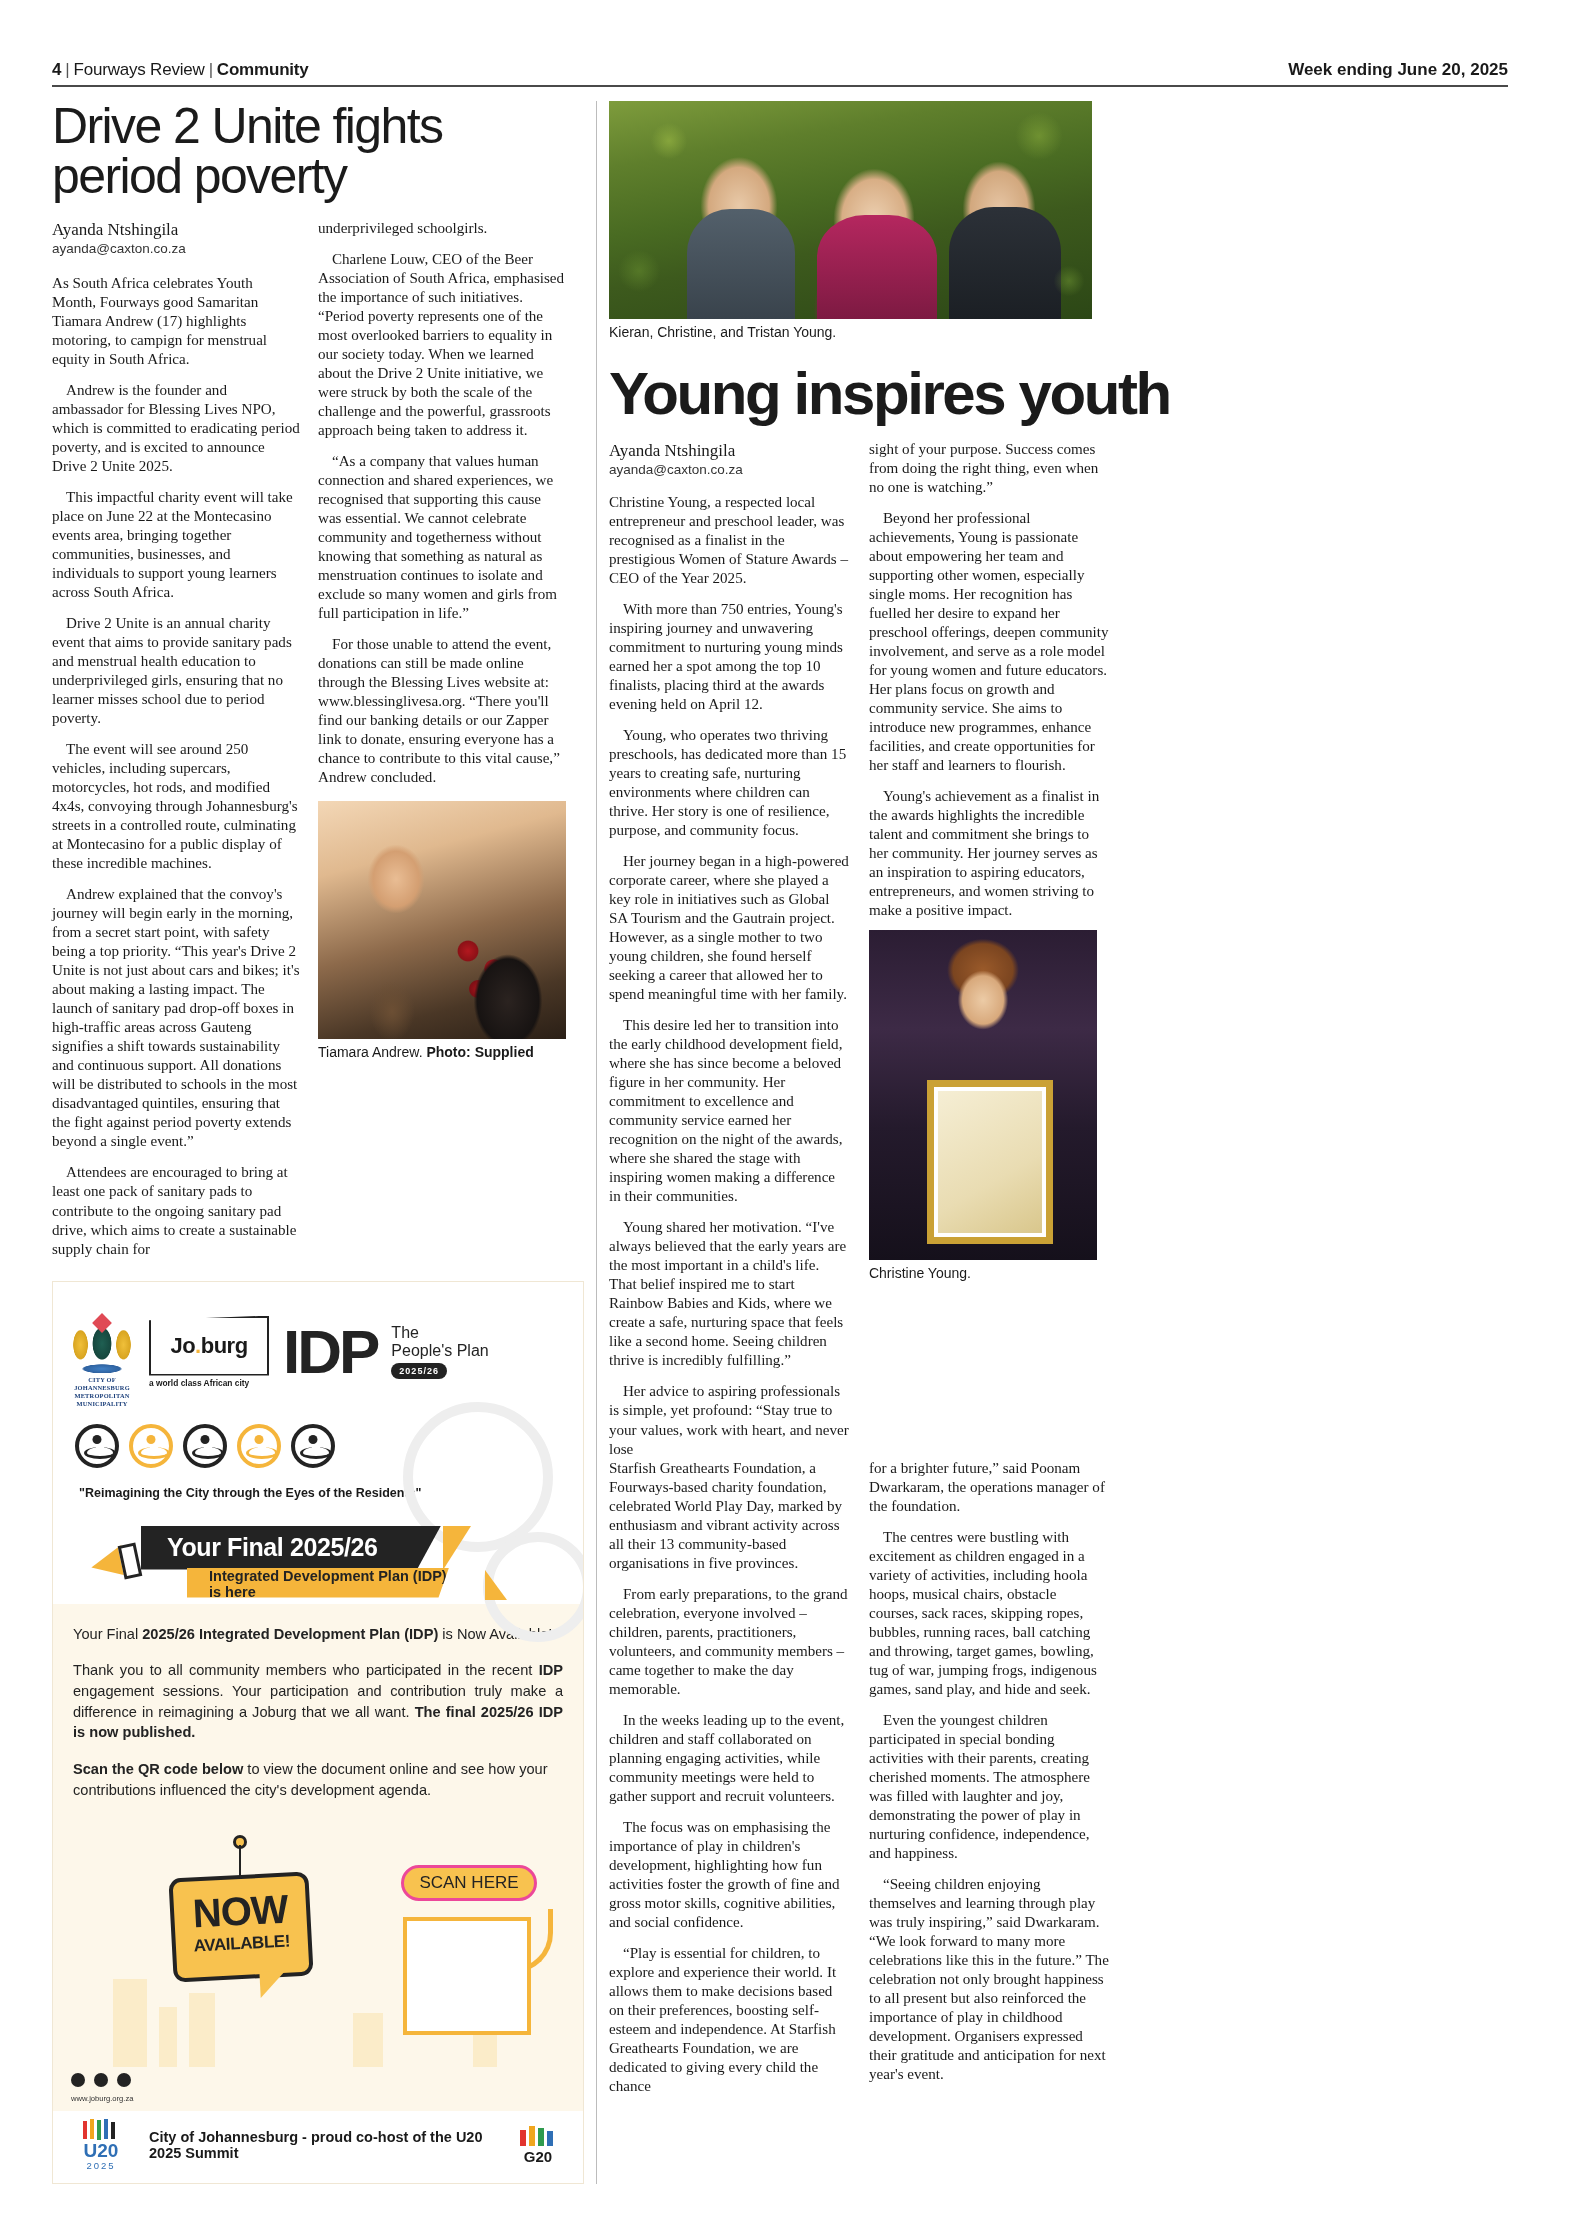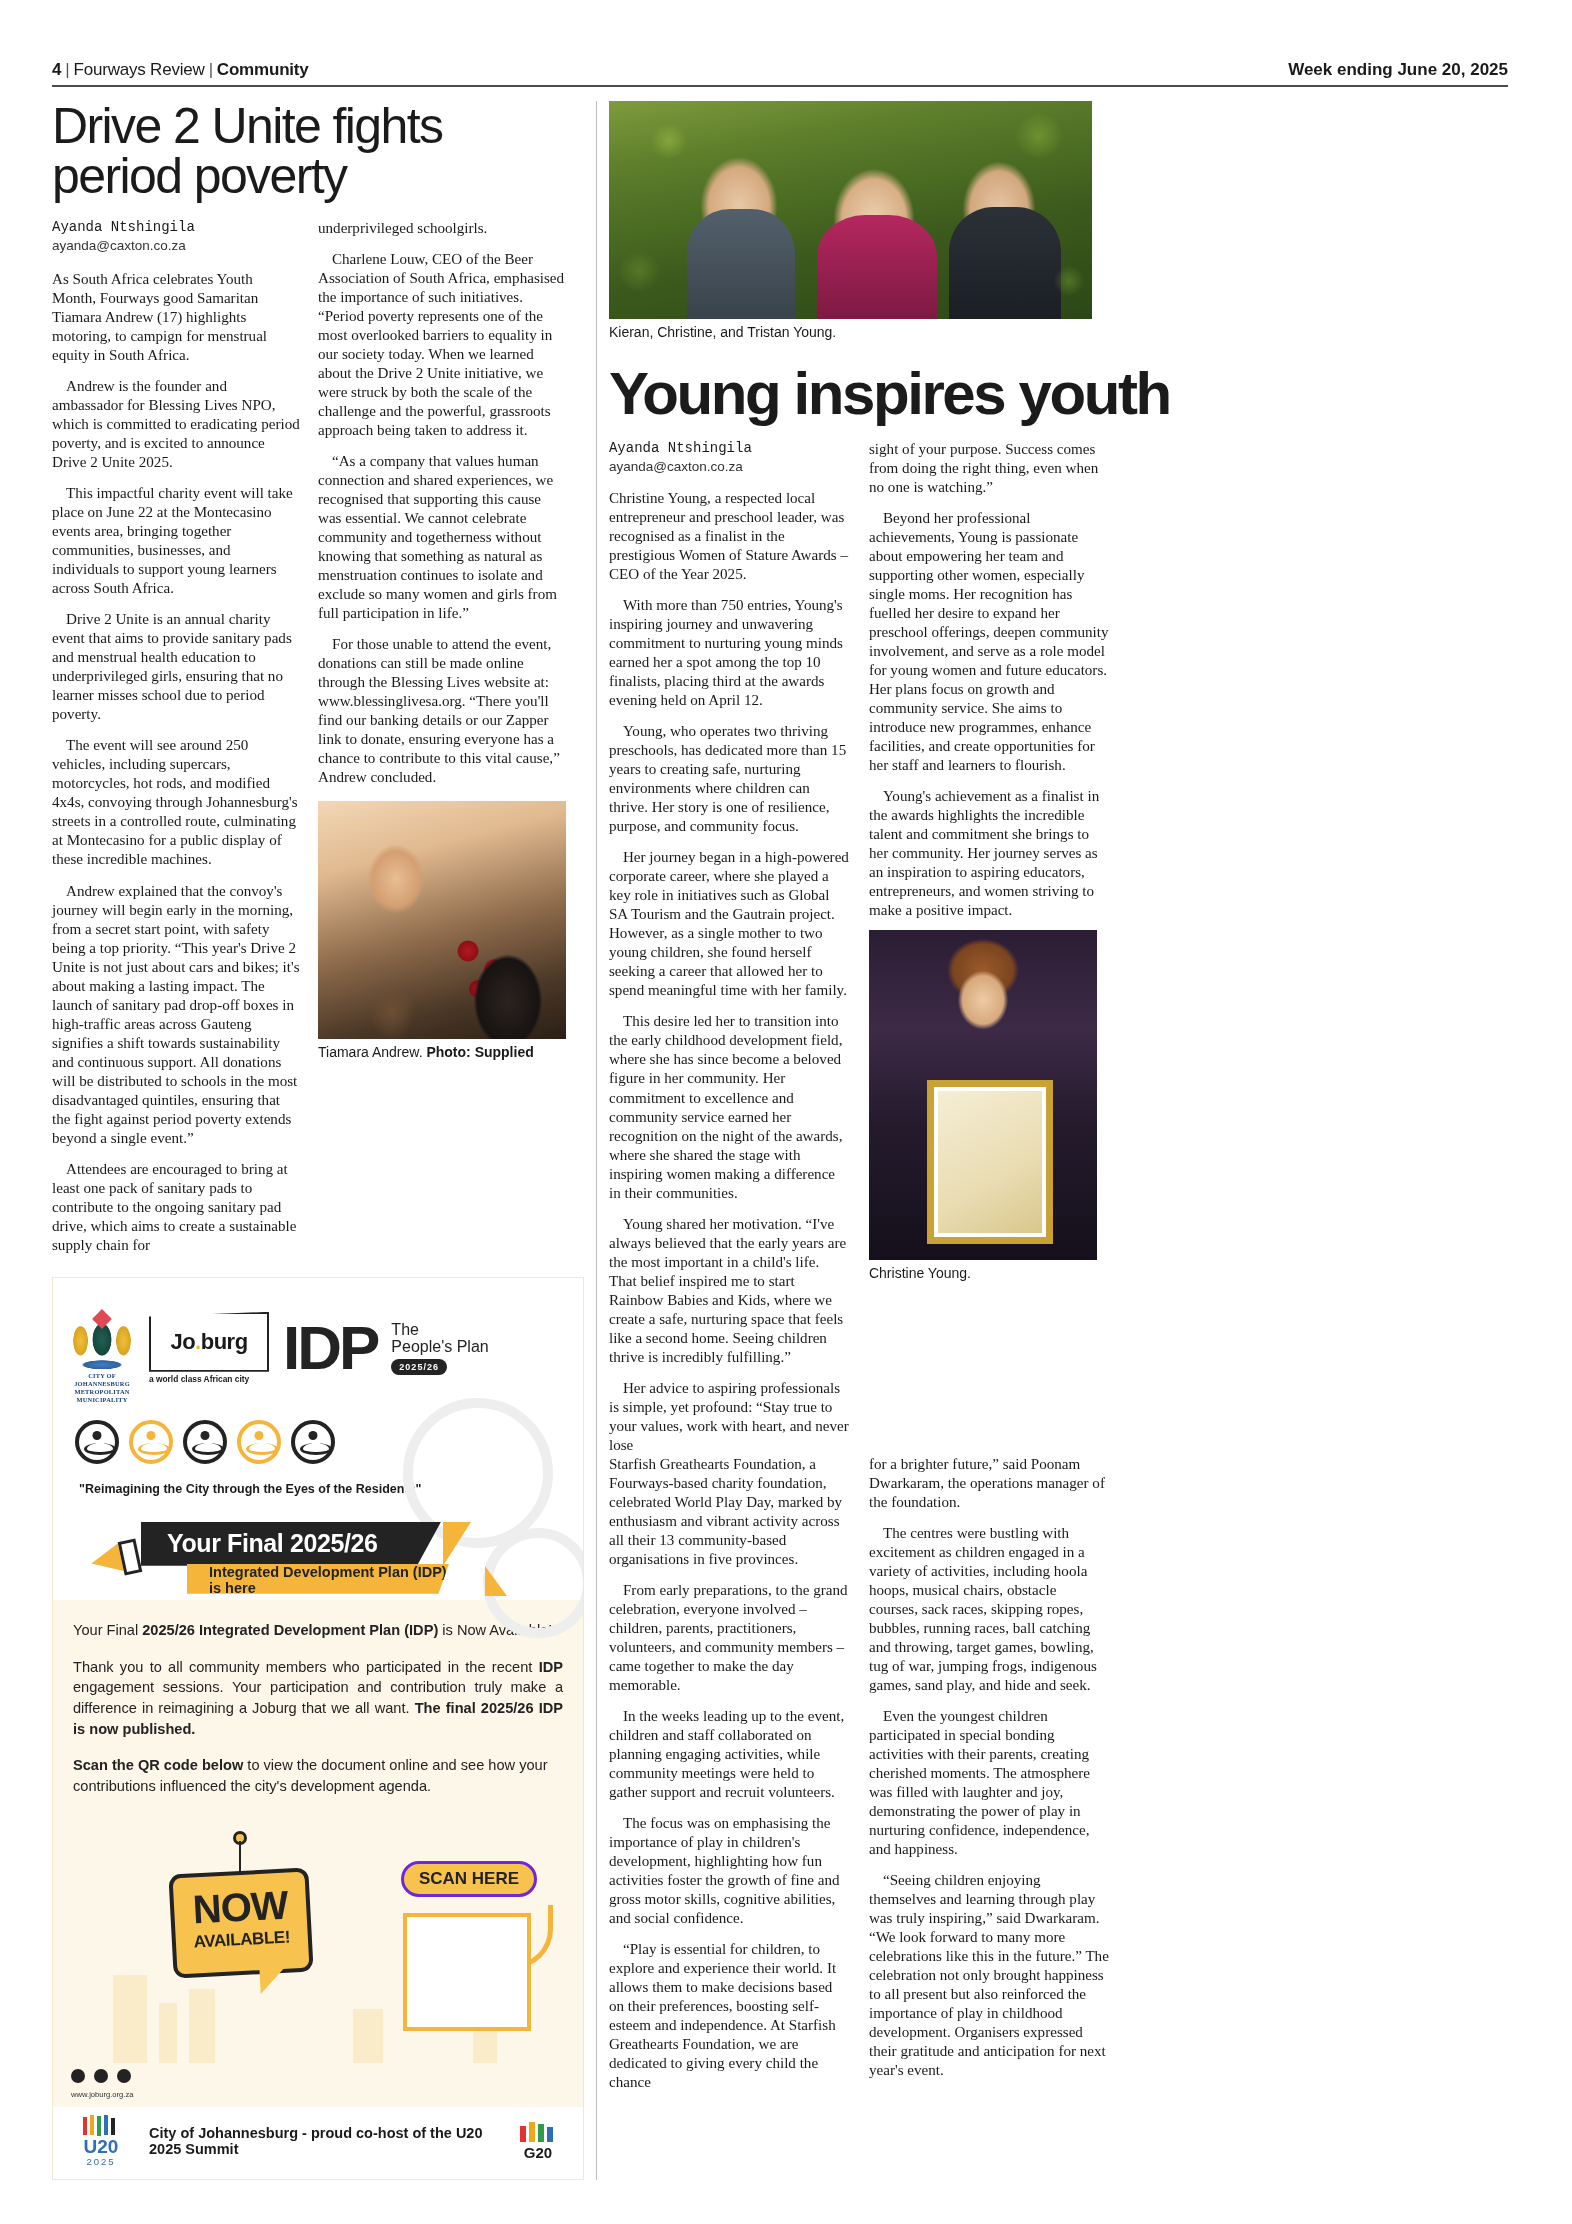--- a/index.html
+++ b/index.html
@@ -27,21 +27,21 @@
   .mh-right { font-family:"Liberation Sans", sans-serif; font-size:17px; font-weight:bold; }
 
   
   .headline {
     font-family:"Liberation Sans", sans-serif;
     font-weight:400;
     letter-spacing:-1.6px;
     line-height:1;
     color:#1b1b1b;
   }
-  .byline-name { font-family:Liberation Mono, monospace; font-size:14px; line-height:1.25; }
+  .byline-name { font-family:Liberation Serif, serif; font-size:17px; line-height:1.25; }
   .byline-mail { font-family:"Liberation Sans", sans-serif; font-size:13.5px; color:#333; line-height:1.3;}
   .body-col p {
     font-family:"Liberation Serif", serif;
     font-size:15.1px;
     line-height:1.26;
     text-align:left;
   }
   .body-col p + p { text-indent:14px;margin-top:12px; }
   .caption {
     font-family:"Liberation Sans", sans-serif;
@@ -224,23 +224,23 @@
     border:4px solid #232323;border-radius:12px;transform:rotate(-3deg);
   }
   .sign .tail{position:absolute;right:24px;bottom:-24px;width:0;height:0;border-left:26px solid #f8c24f;border-bottom:26px solid transparent;}
   .sign .now{font-family:"Liberation Sans",sans-serif;font-weight:bold;font-size:40px;color:#232323;text-align:center;margin-top:10px;letter-spacing:-1px;}
   .sign .avail{font-family:"Liberation Sans",sans-serif;font-weight:bold;font-size:17px;color:#232323;text-align:center;letter-spacing:-.4px;}
   .sign-hanger{position:absolute;left:186px;top:28px;width:2px;height:32px;background:#232323;}
   .sign-knob{position:absolute;left:180px;top:18px;width:14px;height:14px;border-radius:50%;background:#f8c24f;border:3px solid #232323;}
 
   .scanpill{
     position:absolute;right:46px;top:48px;width:136px;height:36px;border-radius:18px;
-    background:#f8c24f;border:3px solid #6d28d9;
+    background:#f8c24f;border:3px solid #ec4899;
     display:flex;align-items:center;justify-content:center;
-    font-family:"Liberation Sans",sans-serif;font-weight:bold;font-size:17px;color:#232323;
+    font-family:"Liberation Sans",sans-serif;font-weight:normal;font-size:17px;color:#232323;
   }
   .qrbox{position:absolute;right:52px;top:100px;width:128px;height:118px;border:4px solid #f5b53b;background:#fff;}
   .qrarrow{position:absolute;right:30px;top:92px;width:44px;height:64px;border-right:5px solid #f5b53b;border-bottom:5px solid #f5b53b;border-bottom-right-radius:40px;}
   .qrarrow::after{content:"";position:absolute;left:-4px;bottom:-12px;width:0;height:0;border-right:12px solid transparent;border-left:12px solid transparent;border-top:16px solid #f5b53b;}
 
   .ad-social{padding:6px 0 8px 18px;}
   .soc{display:inline-block;width:14px;height:14px;border-radius:50%;background:#232323;margin-right:5px;}
   .ad-url{font-family:"Liberation Sans",sans-serif;font-size:7.6px;color:#333;margin-top:3px;}
 
   .ad-footer{

